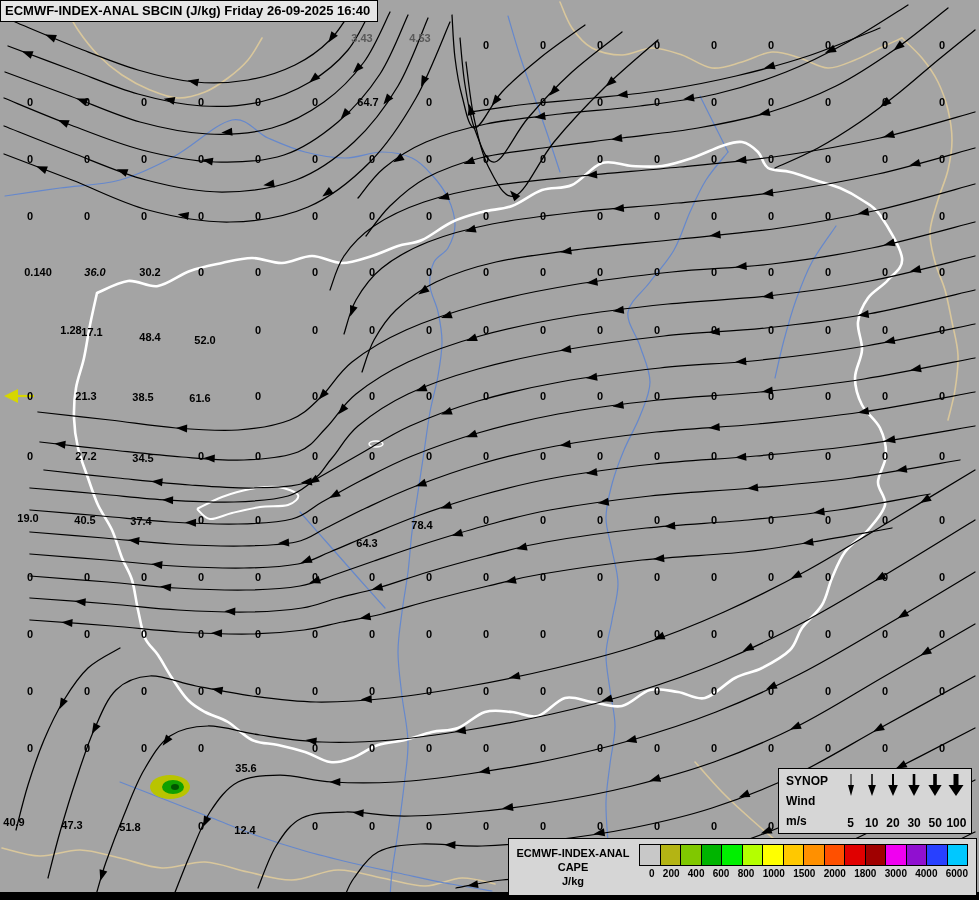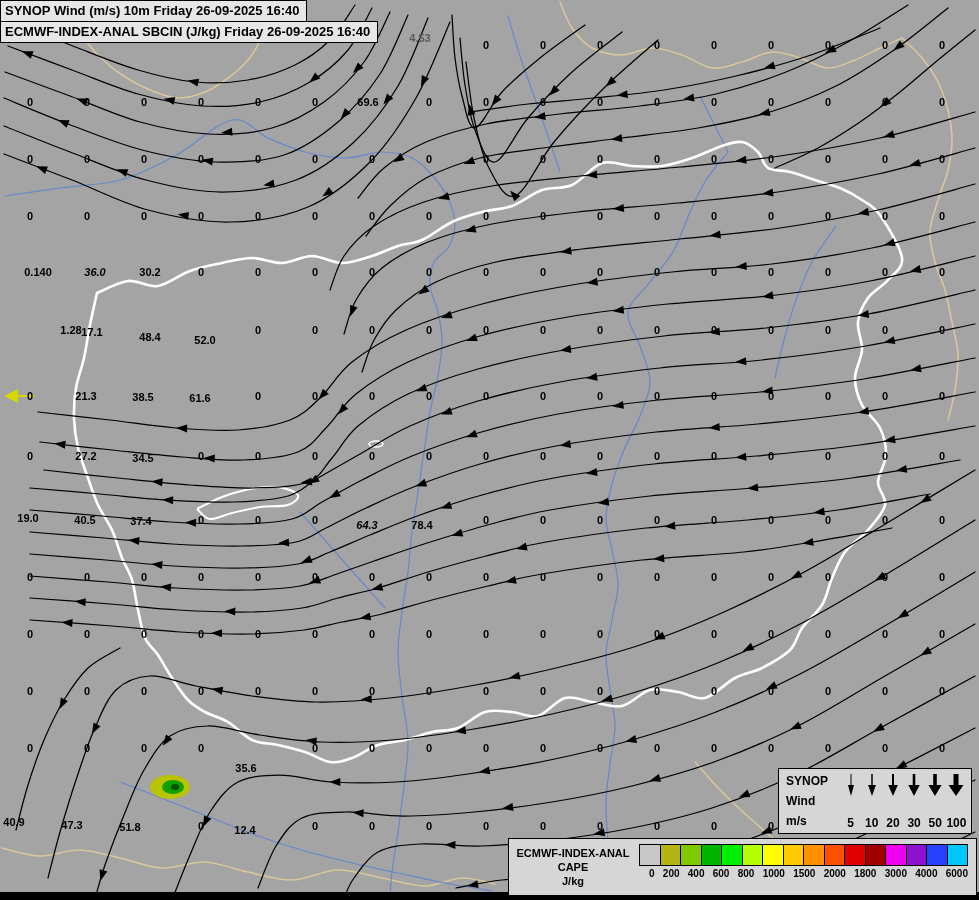--- a/index.html
+++ b/index.html
@@ -253,37 +253,37 @@
       </g>
       <g>
         <line x1="18" y1="396" x2="34" y2="396" stroke="#d6d600" stroke-width="2.2"></line>
         <polygon points="4,396 18,389 18,403" fill="#d6d600"></polygon>
       </g>
     </svg>
 
   <div id="values">
       <span class="mv dim" style="left: 362px; top: 38px;">3.43</span>
       <span class="mv dim" style="left: 420px; top: 38px;">4.53</span>
-      <span class="mv" style="left: 368px; top: 102px;">69.6</span>
+      <span class="mv" style="left: 368px; top: 102px;">64.7</span>
       <span class="mv" style="left: 38px; top: 272px;">0.140</span>
       <span class="mv" style="left: 95px; top: 272px; font-style: italic;">36.0</span>
       <span class="mv" style="left: 150px; top: 272px;">30.2</span>
       <span class="mv" style="left: 35px; top: 330px; margin-left: 36px;">1.28</span>
       <span class="mv" style="left: 92px; top: 332px;">17.1</span>
       <span class="mv" style="left: 150px; top: 337px;">48.4</span>
       <span class="mv" style="left: 205px; top: 340px;">52.0</span>
       <span class="mv" style="left: 86px; top: 396px;">21.3</span>
       <span class="mv" style="left: 143px; top: 397px;">38.5</span>
       <span class="mv" style="left: 200px; top: 398px;">61.6</span>
       <span class="mv" style="left: 86px; top: 456px;">27.2</span>
       <span class="mv" style="left: 143px; top: 458px;">34.5</span>
       <span class="mv" style="left: 28px; top: 518px;">19.0</span>
       <span class="mv" style="left: 85px; top: 520px;">40.5</span>
       <span class="mv" style="left: 141px; top: 521px;">37.4</span>
-      <span class="mv" style="left: 367px; top: 525px; font-style: italic;">64.3</span>
+      <span class="mv" style="left: 367px; top: 543px;">64.3</span>
       <span class="mv" style="left: 422px; top: 525px;">78.4</span>
       <span class="mv" style="left: 246px; top: 768px;">35.6</span>
       <span class="mv" style="left: 14px; top: 822px;">40.9</span>
       <span class="mv" style="left: 72px; top: 825px;">47.3</span>
       <span class="mv" style="left: 130px; top: 827px;">51.8</span>
       <span class="mv" style="left: 245px; top: 830px;">12.4</span>
       <span class="mv" style="left: 486px; top: 45px;">0</span>
       <span class="mv" style="left: 543px; top: 45px;">0</span>
       <span class="mv" style="left: 600px; top: 45px;">0</span>
       <span class="mv" style="left: 657px; top: 45px;">0</span>
@@ -486,21 +486,20 @@
       <span class="mv" style="left: 600px; top: 826px;">0</span>
       <span class="mv" style="left: 657px; top: 826px;">0</span>
       <span class="mv" style="left: 714px; top: 826px;">0</span>
       <span class="mv" style="left: 771px; top: 826px;">0</span>
       <span class="mv" style="left: 828px; top: 826px;">0</span>
       <span class="mv" style="left: 885px; top: 826px;">0</span>
       <span class="mv" style="left: 942px; top: 826px;">0</span>
     </div>
 
   <div id="header">
-    <div class="hline">SYNOP Wind (m/s) 10m Friday 26-09-2025 16:40</div>
     <div class="hline">ECMWF-INDEX-ANAL SBCIN (J/kg) Friday 26-09-2025 16:40</div>
   </div>
 
   <div id="bottom-bar"></div>
 
   <div id="wind-legend">
     <div class="wind-left">
       <span>SYNOP</span>
       <span>Wind</span>
       <span>m/s</span>

